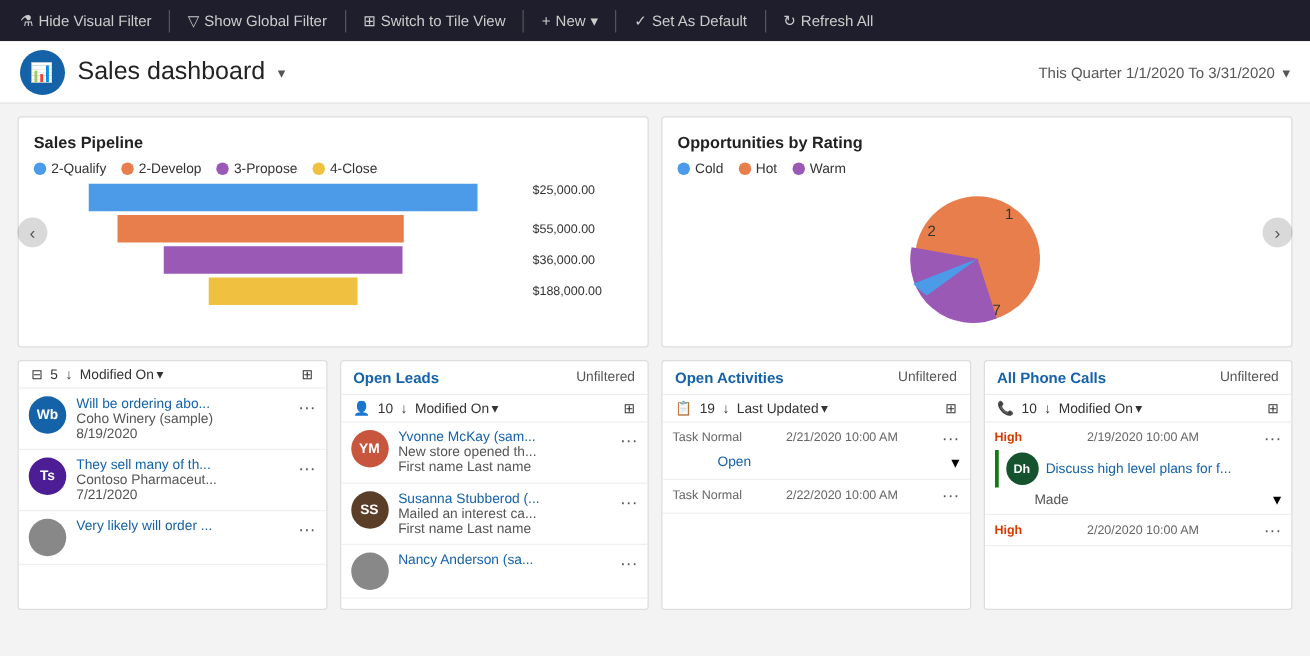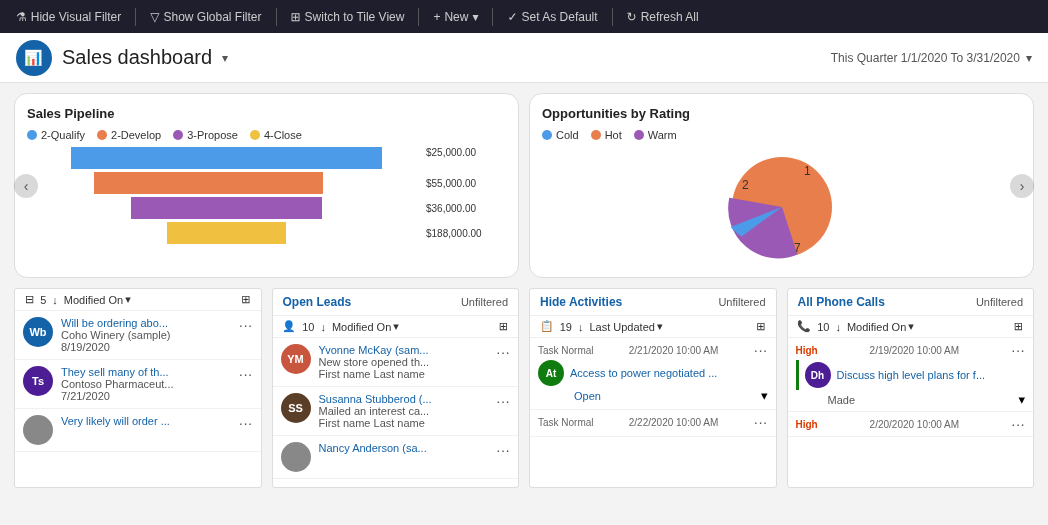--- a/index.html
+++ b/index.html
@@ -82,21 +82,21 @@
 
     
     .charts-row {
       display: flex;
       gap: 10px;
       margin-bottom: 10px;
     }
     .chart-card {
       background: #fff;
       border: 1px solid #ddd;
-      border-radius: 13px;
+      border-radius: 3px;
       padding: 12px;
       flex: 1;
       height: 185px;
       position: relative;
       overflow: hidden;
     }
     .chart-title {
       font-size: 13px;
       font-weight: 600;
       color: #222;
@@ -507,45 +507,41 @@
           <div class="item-content">
             <div class="item-title">Nancy Anderson (sa...</div>
           </div>
           <span class="item-more">···</span>
         </div>
       </div>
     </div>
 
     <div class="list-card">
       <div class="card-header">
-        <span class="card-title">Hide Activities</span>
+        <span class="card-title">Open Activities</span>
         <span class="card-badge">Unfiltered</span>
       </div>
       <div class="card-controls">
         <span>📋</span>
         <span>19</span>
         <span>↓</span>
         <span class="sort-btn">
           <span>Last Updated</span>
           <span>▾</span>
         </span>
         <span style="margin-left:auto;">⊞</span>
       </div>
       <div class="card-items">
 
         <div class="activity-item">
           <div class="activity-top">
             <span class="activity-type">Task  Normal</span>
             <span class="activity-date">2/21/2020 10:00 AM</span>
             <span class="item-more">···</span>
           </div>
-          <div class="activity-body">
-            <div class="avatar" style="background:#107c10;width:26px;height:26px;font-size:10px;">At</div>
-            <span class="item-title">Access to power negotiated ...</span>
-          </div>
           <div class="activity-status-row">
             <span class="status-open">Open</span>
             <span>▾</span>
           </div>
         </div>
 
         <div class="activity-item">
           <div class="activity-top">
             <span class="activity-type">Task  Normal</span>
             <span class="activity-date">2/22/2020 10:00 AM</span>
@@ -573,21 +569,21 @@
       <div class="card-items">
 
         <div class="phone-item">
           <div class="phone-top">
             <span class="priority-high">High</span>
             <span class="phone-date">2/19/2020 10:00 AM</span>
             <span class="item-more">···</span>
           </div>
           <div class="phone-body">
             <div class="green-bar"></div>
-            <div class="avatar" style="background:#4c1d95;width:26px;height:26px;font-size:10px;">Dh</div>
+            <div class="avatar" style="background:#14532d;width:26px;height:26px;font-size:10px;">Dh</div>
             <span class="item-title">Discuss high level plans for f...</span>
           </div>
           <div style="display:flex;align-items:center;justify-content:space-between;padding:2px 0 0 32px;">
             <span class="made-label">Made</span>
             <span>▾</span>
           </div>
         </div>
 
         <div class="phone-item">
           <div class="phone-top">

